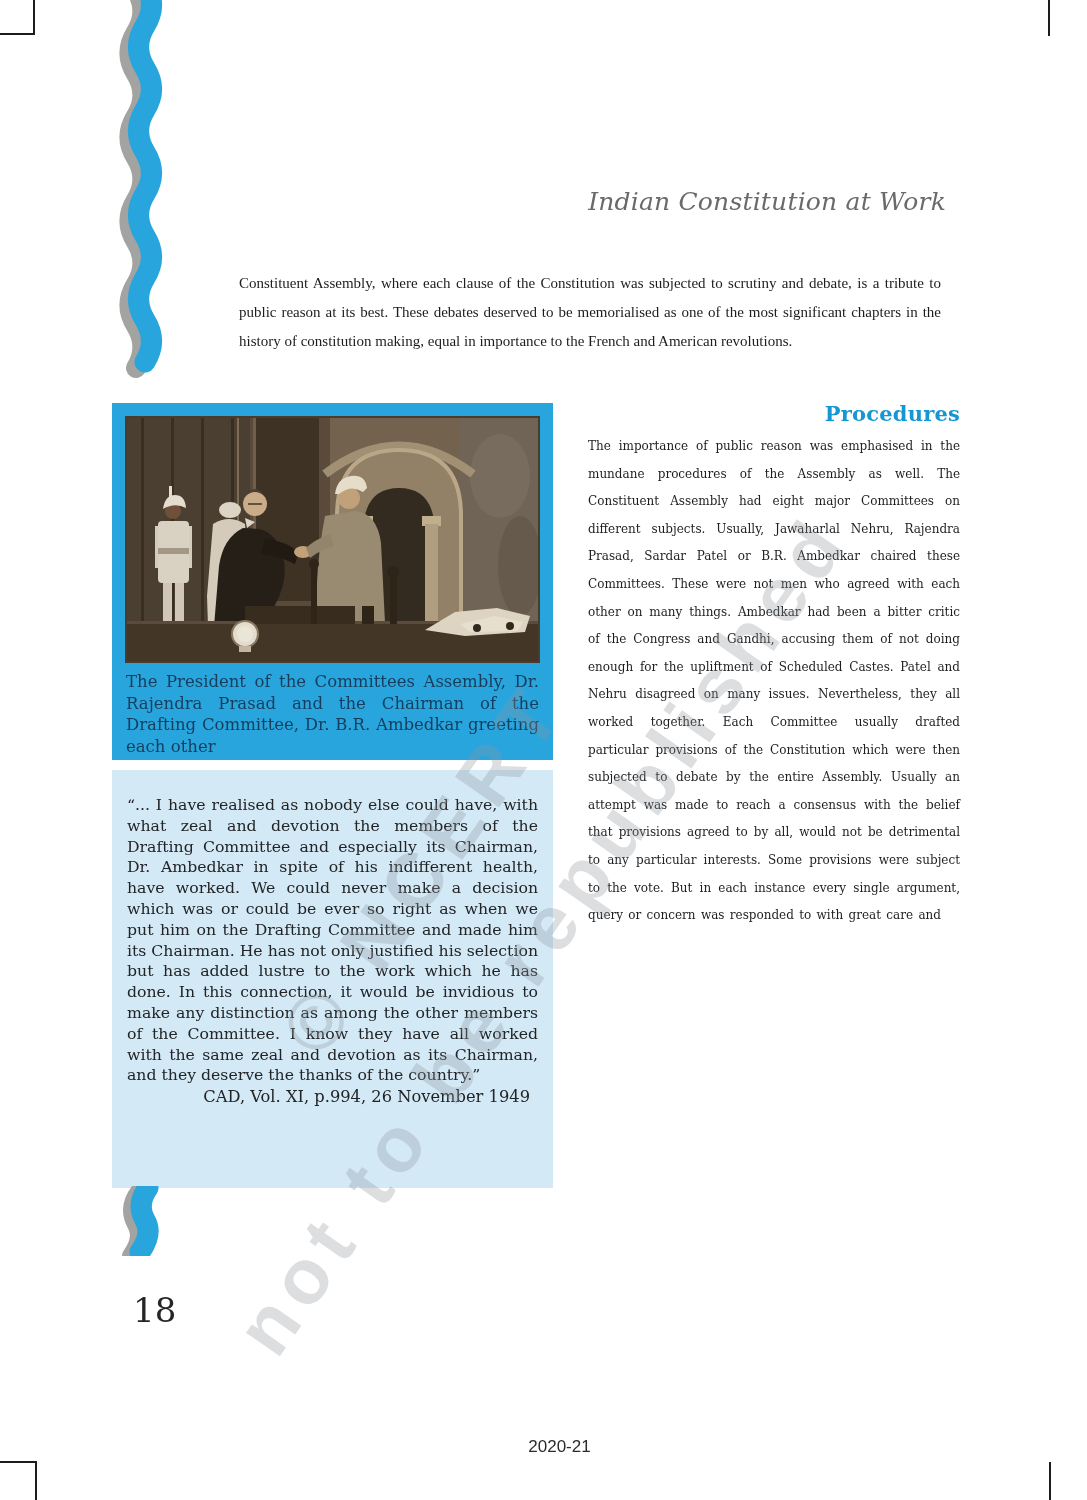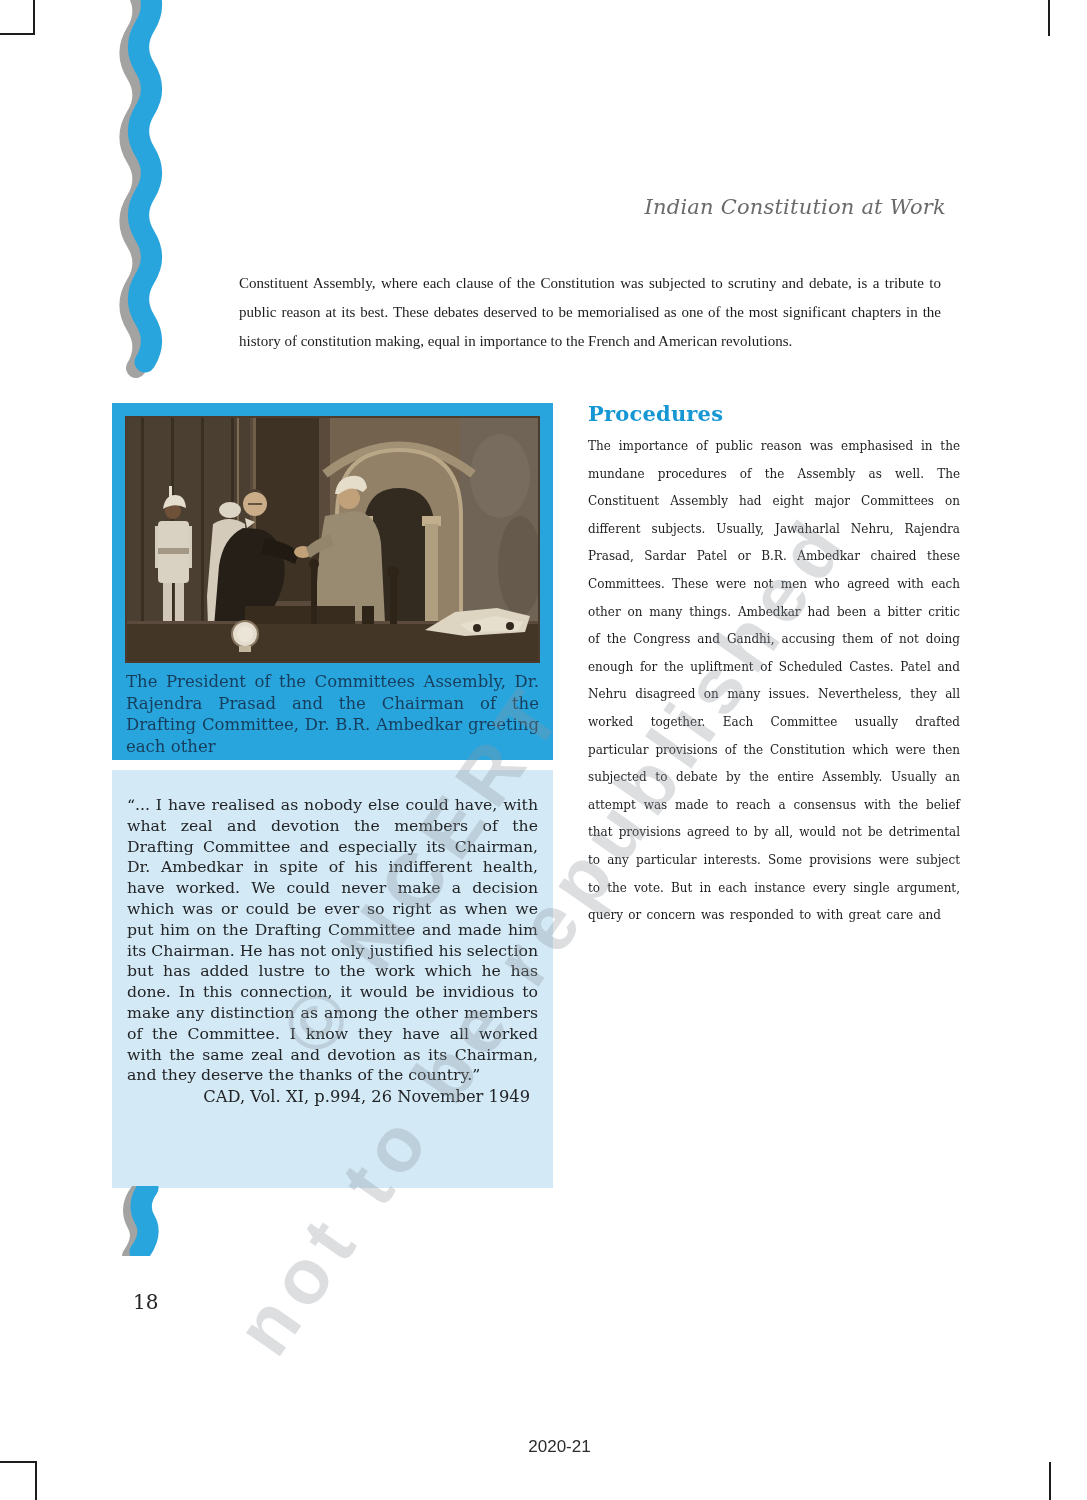--- a/index.html
+++ b/index.html
@@ -16,21 +16,21 @@
   .crop-br { left:1049px; top:1462px; width:2px; height:38px; border:none; background:#1c1c1c; }
 
   
   .ribbon-top { position:absolute; left:108px; top:-4px; width:72px; height:386px; }
   .ribbon-bottom { position:absolute; left:108px; top:1186px; width:72px; height:70px; }
 
   
   .running-head {
     position:absolute; top:187px; right:141px;
     font-family:"DejaVu Serif", serif; font-style:italic;
-    font-size:21px; color:#6a6a6a; letter-spacing:0.2px;margin-top:8px;
+    font-size:25px; color:#6a6a6a; letter-spacing:0.2px;
   }
 
   
   .intro {
     position:absolute; left:239px; top:233px; width:702px;
     font-family:"Liberation Serif", serif; font-size:15px; line-height:29px;
     text-align:justify; color:#1d1d1f;margin-top:36px;
   }
 
   
@@ -54,29 +54,29 @@
   }
   .quote-attr-name, .quote-attr-src {
     text-align:right; font-size:16.3px; line-height:22px; color:#222426; padding-right:8px;
   }
   .quote-attr-name { margin-top:3px; }
 
   
   .main-col { position:absolute; left:588px; top:401px; width:372px; }
   .main-heading {
     font-size:21px; font-weight:bold; color:#1597d4;
-    font-family:"DejaVu Serif", serif; letter-spacing:0.2px;
+    font-family:"DejaVu Serif", serif; letter-spacing:0.2px;text-align:right;
   }
   .main-para {
     margin-top:7px; font-size:12px; line-height:27.6px; text-align:justify;
     color:#1d1e20; font-family:"DejaVu Serif", serif; word-spacing:1.5px;
   }
 
   
-  .page-number { position:absolute; left:133px; top:1290px; font-size:20px; color:#262626; }
+  .page-number { position:absolute; left:133px; top:1290px; font-size:34px; color:#262626; }
   .footer {
     position:absolute; left:16px; top:1437px; width:100%; text-align:center;
     font-family:"Liberation Sans", sans-serif; font-size:17px; color:#2b2b2b;
   }
 
   
   .watermark {
     position:absolute; z-index:40; pointer-events:none; white-space:nowrap;
     font-family:"Liberation Sans", sans-serif; font-weight:bold;
     color:#8d959b; opacity:0.30; transform-origin:left center;

